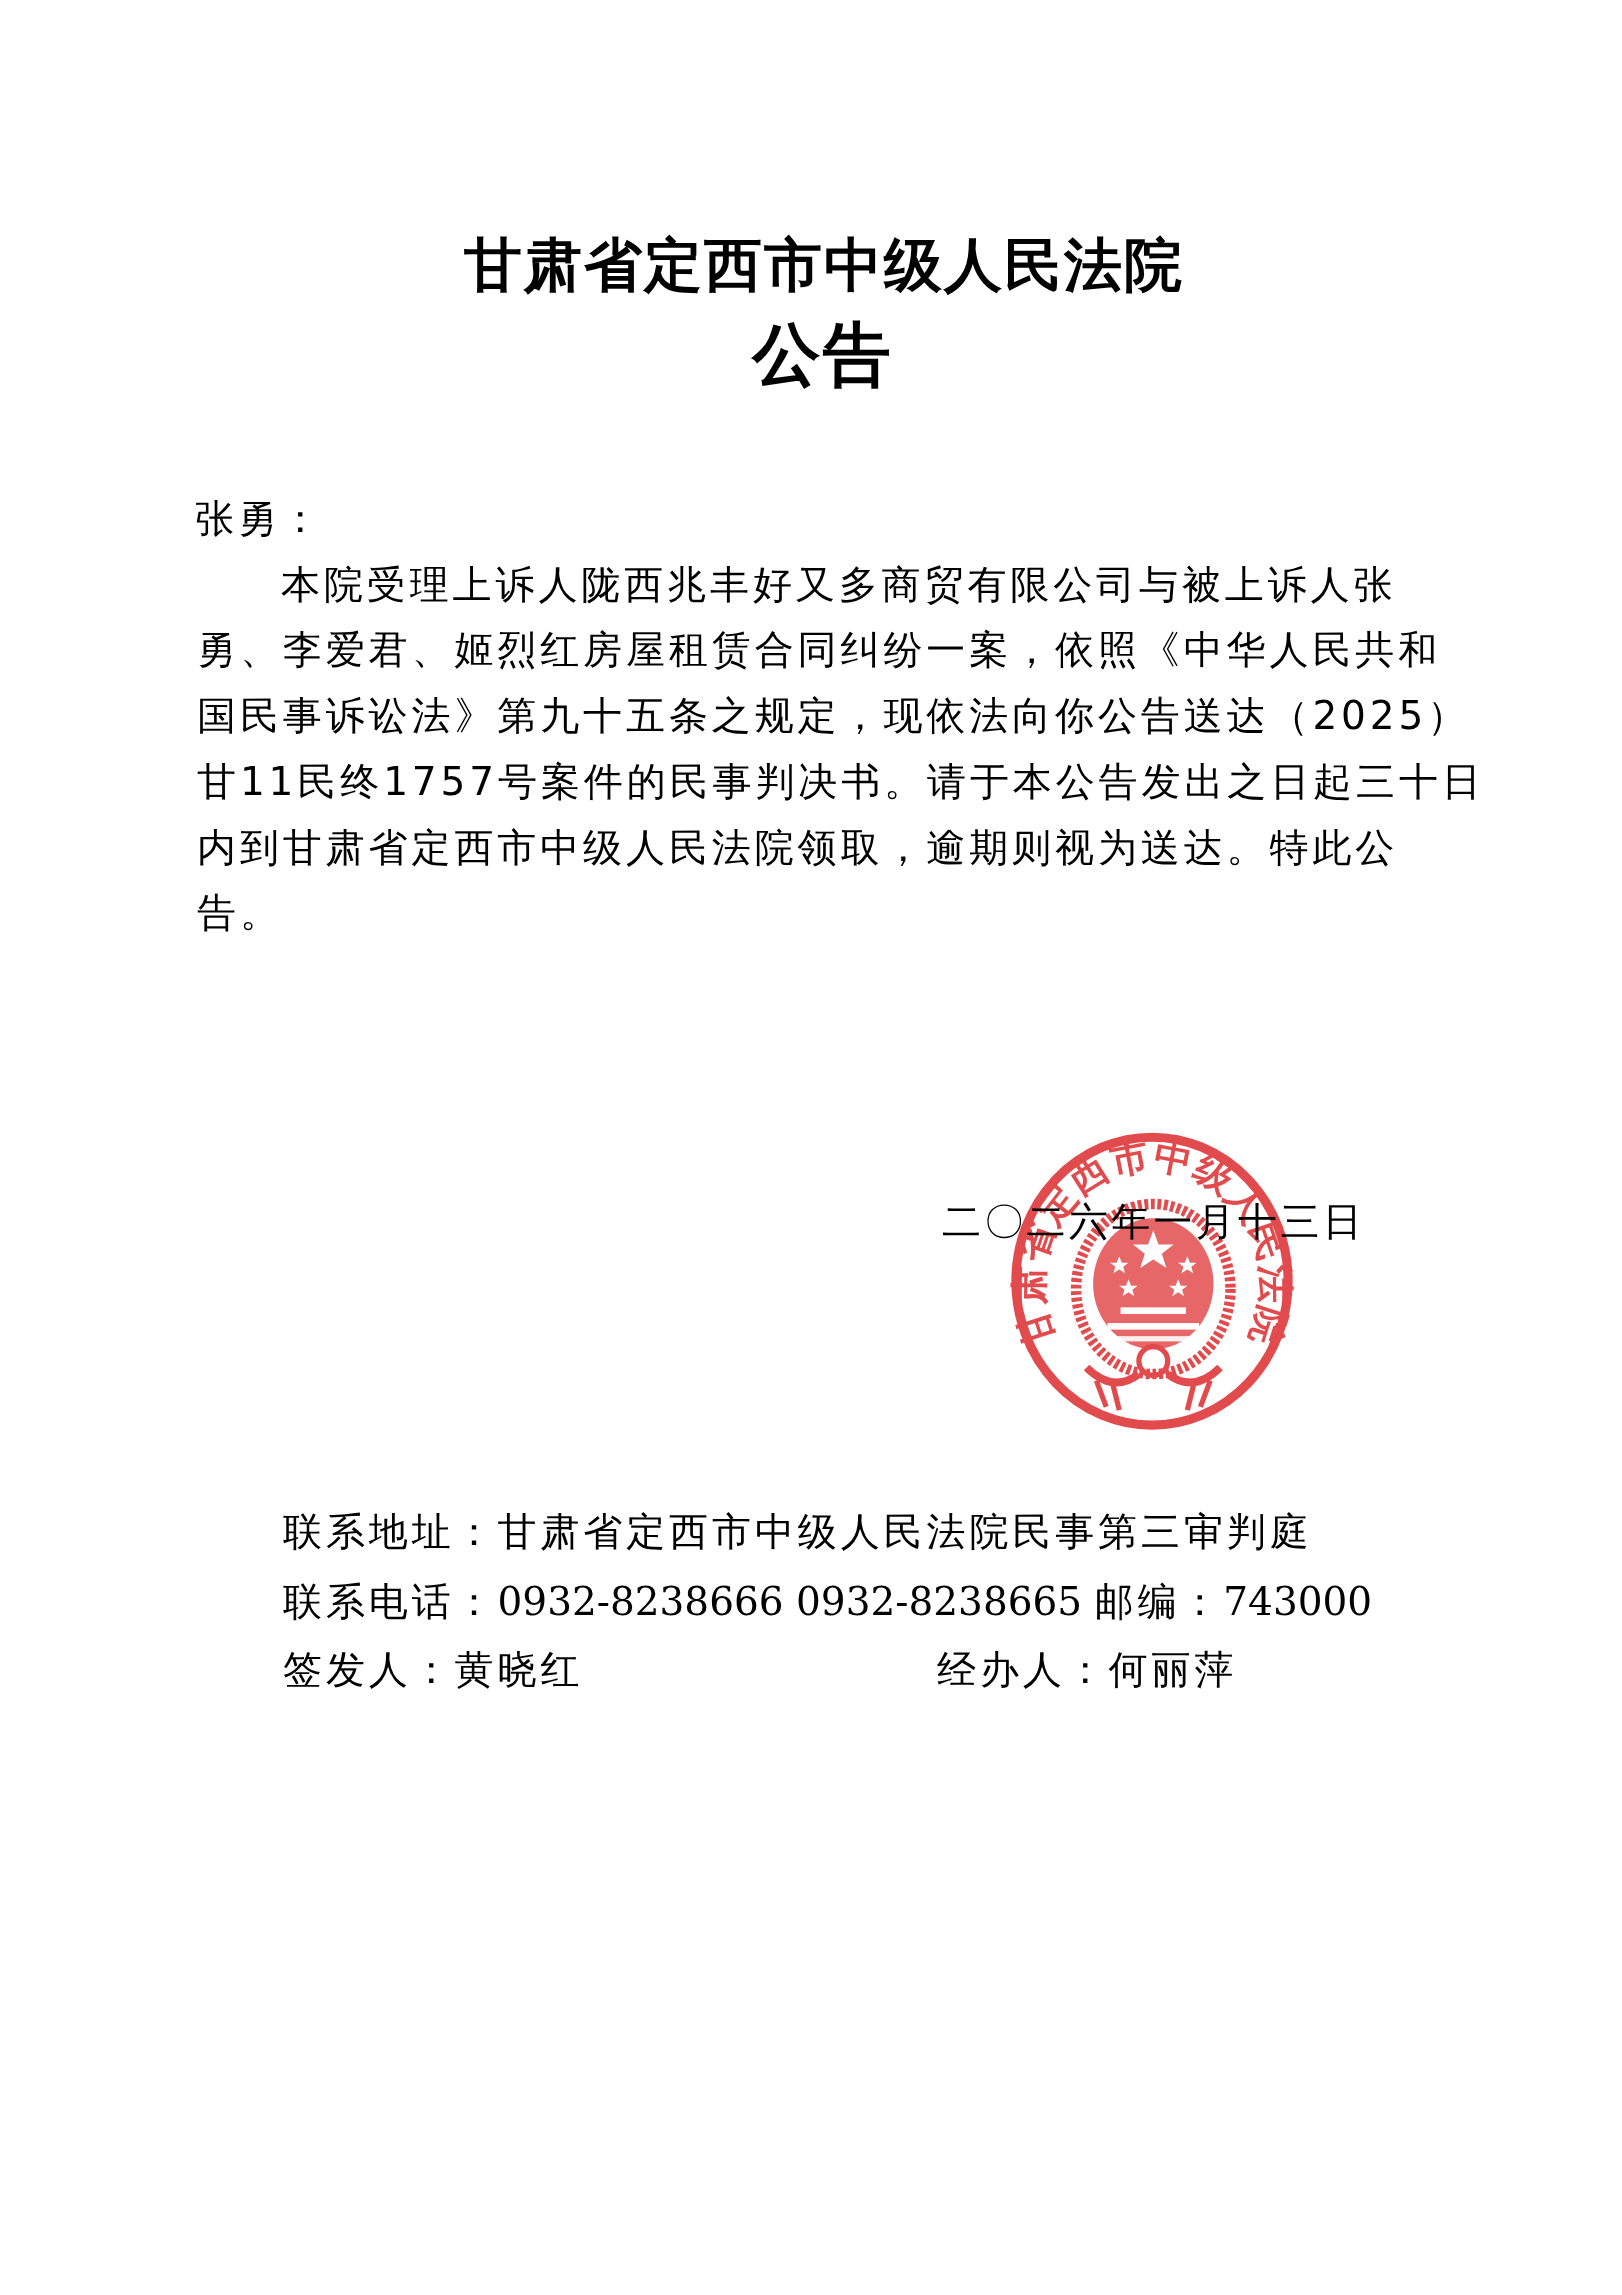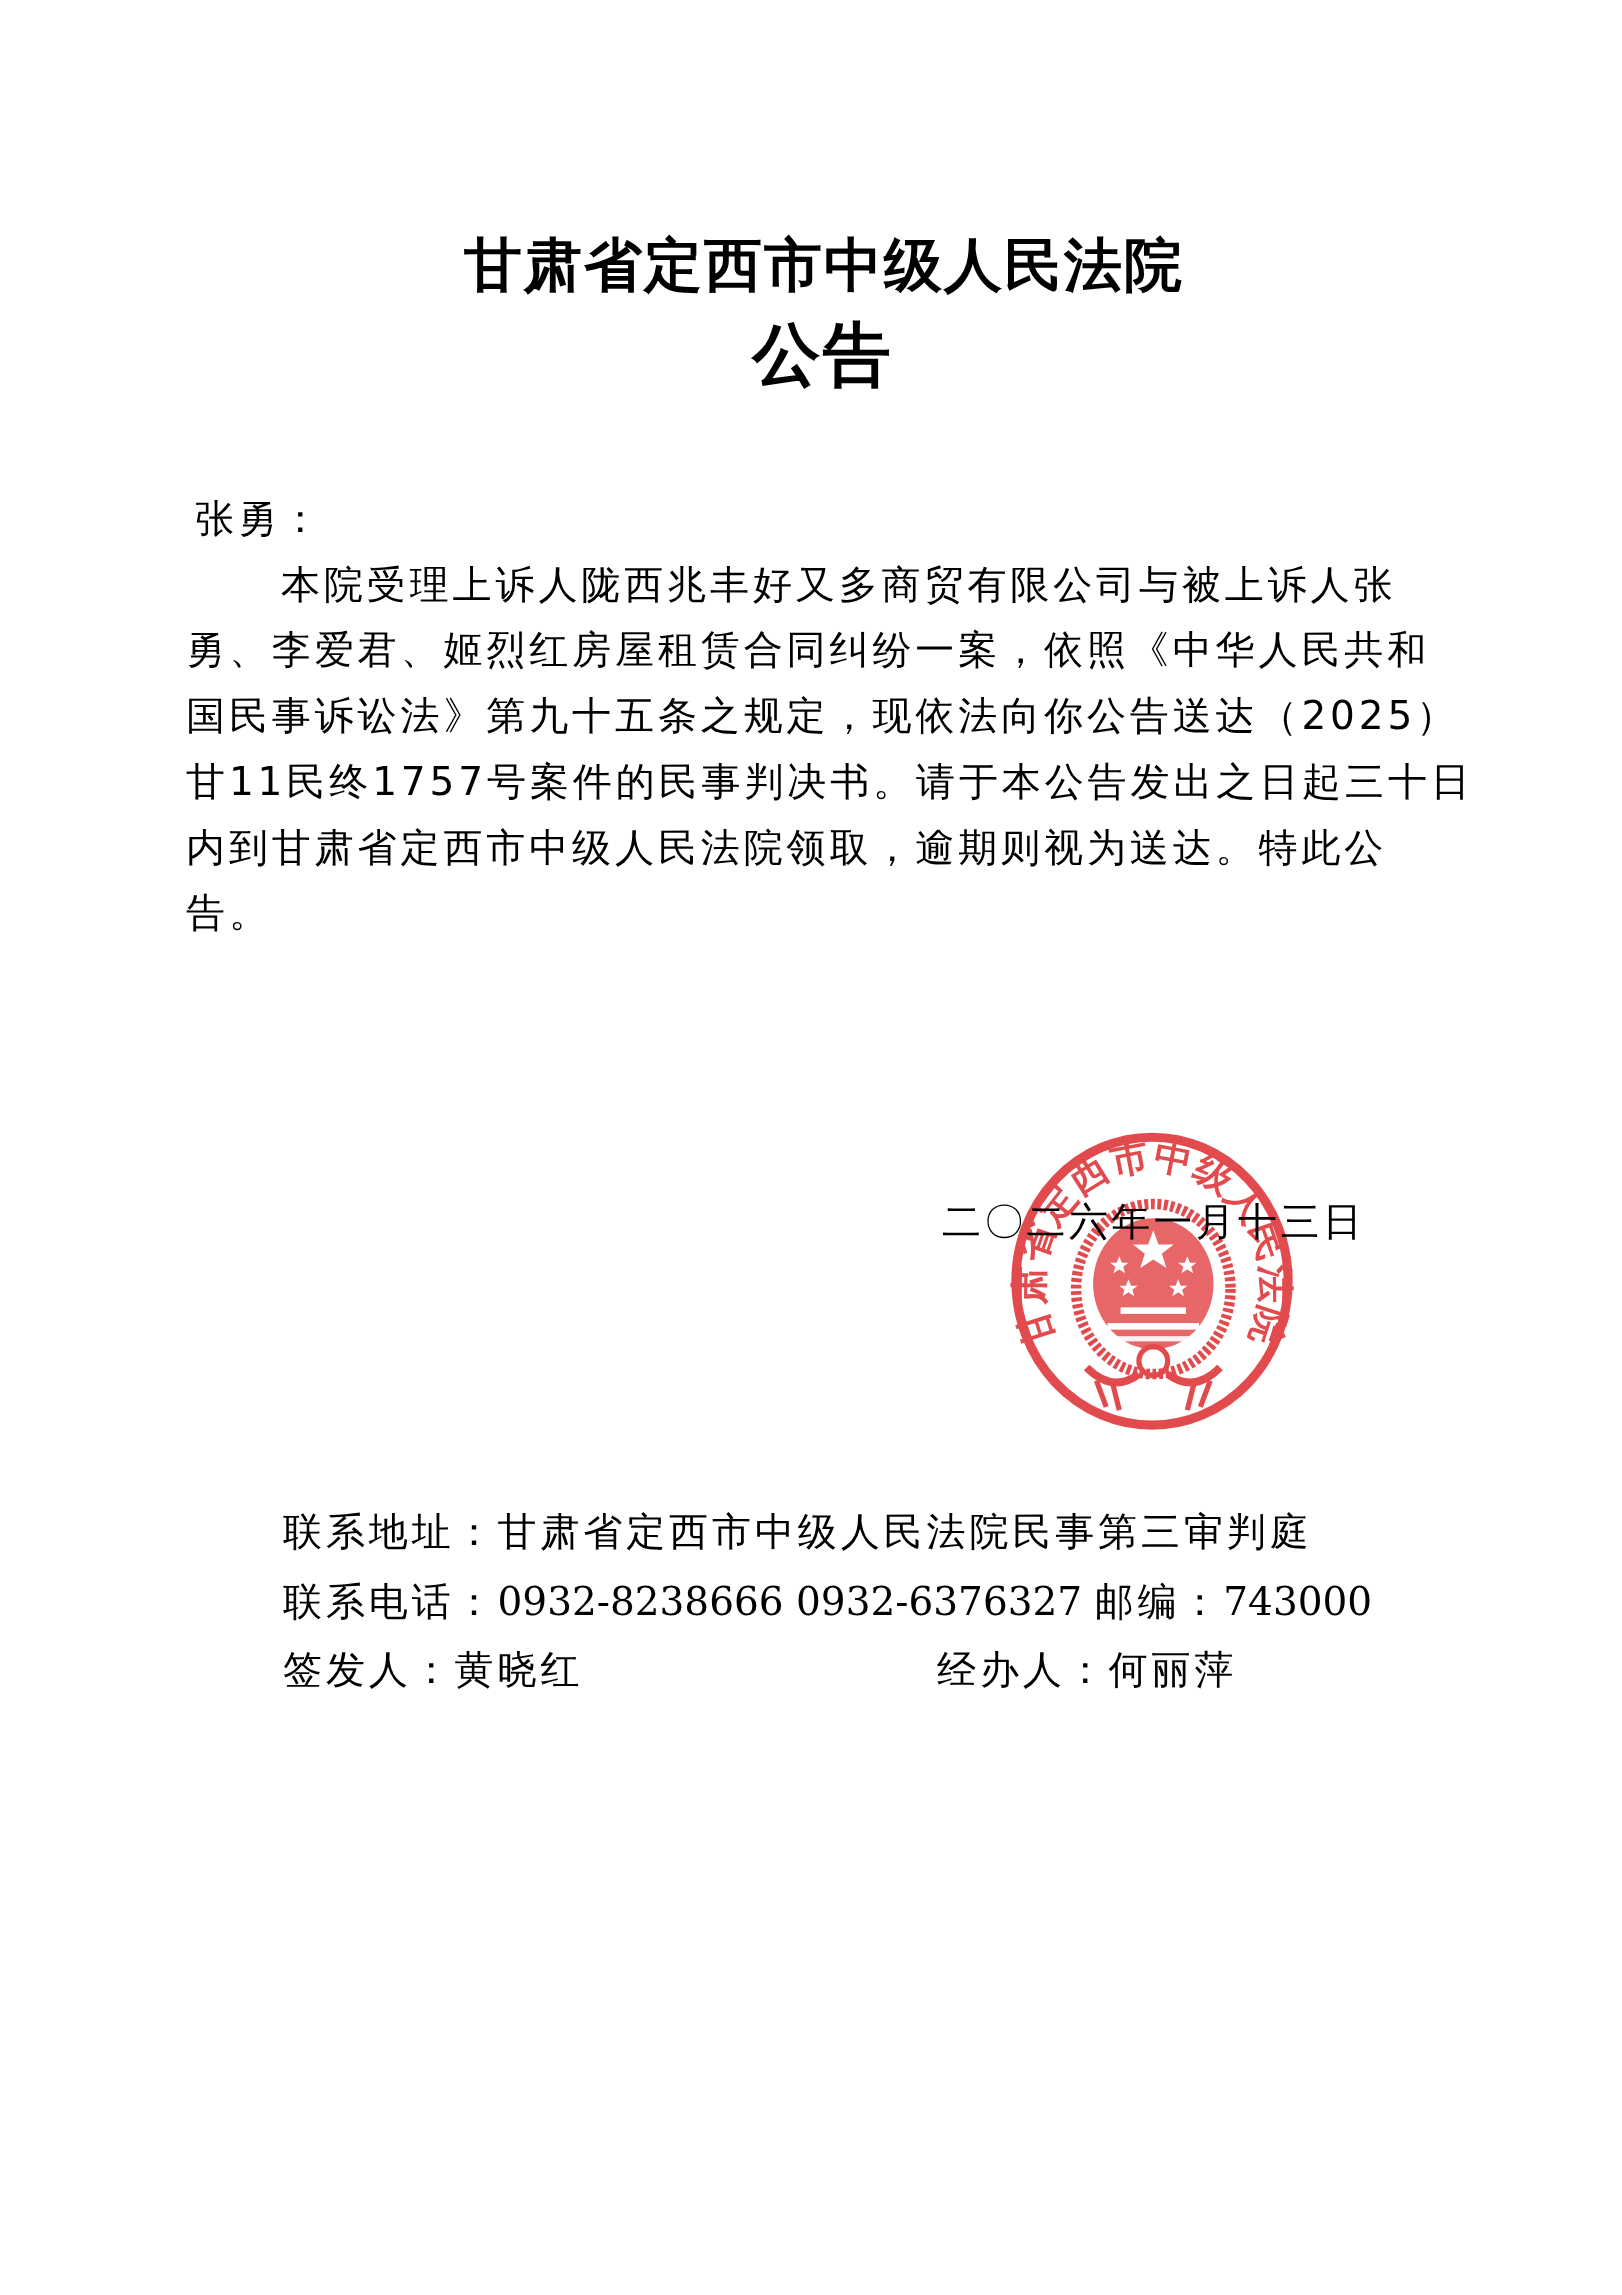--- a/index.html
+++ b/index.html
@@ -55,21 +55,21 @@
     .body-text {
       position: absolute;
       left: 195px;
       font-size: 39px;
       line-height: 43px;
       letter-spacing: 3.9px;
       white-space: nowrap;
       font-family: "DejaVu Sans", "Liberation Sans", sans-serif;
     }
     .salutation { top: 497px; }
-    .line { position: absolute; left: 186px; white-space: nowrap;
+    .line { position: absolute; left: 197px; white-space: nowrap;
       font-size: 39px; line-height: 43px; letter-spacing: 3.9px;
       font-family: "DejaVu Sans", "Liberation Sans", sans-serif; }
     .line.indent { left: 281px; }
 
     
     .date {
       position: absolute;
       left: 942px;
       top: 1200px;
       font-size: 39px;
@@ -169,21 +169,21 @@
     </g>
   </svg>
 
   <div class="date">二〇二六年一月十三日</div>
 
   <div class="contact contact-address">
     <span>联系地址：</span><span>甘肃省定西市中级人民法院民事第三审判庭</span>
   </div>
 
   <div class="contact contact-phone">
-    <span>联系电话：</span><span class="num">0932-8238666</span><span class="num"> </span><span class="num">0932-6376327</span><span class="num"> </span><span>邮编：</span><span class="num">743000</span>
+    <span>联系电话：</span><span class="num">0932-8238666</span><span class="num"> </span><span class="num">0932-8238665</span><span class="num"> </span><span>邮编：</span><span class="num">743000</span>
   </div>
 
   <div class="contact contact-signer">
     <span>签发人：</span><span>黄晓红</span>
   </div>
 
   <div class="contact-handler">
     <span>经办人：</span><span>何丽萍</span>
   </div>
 

